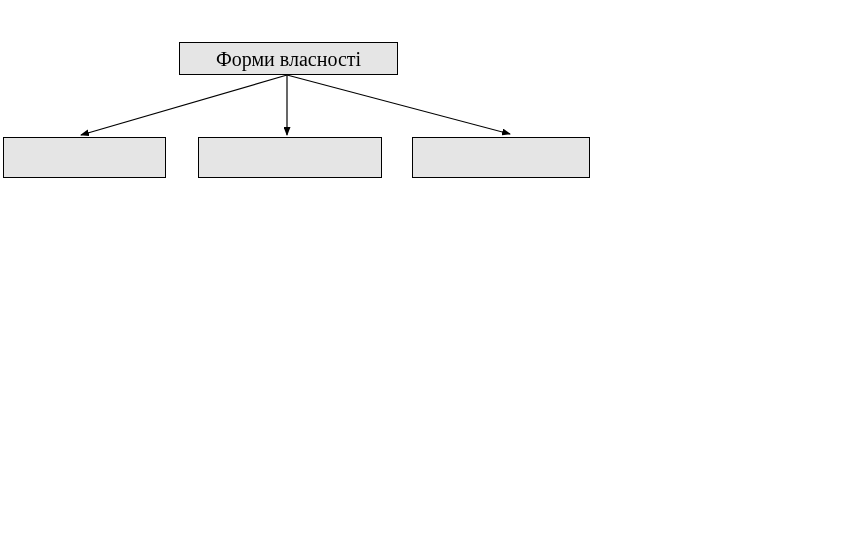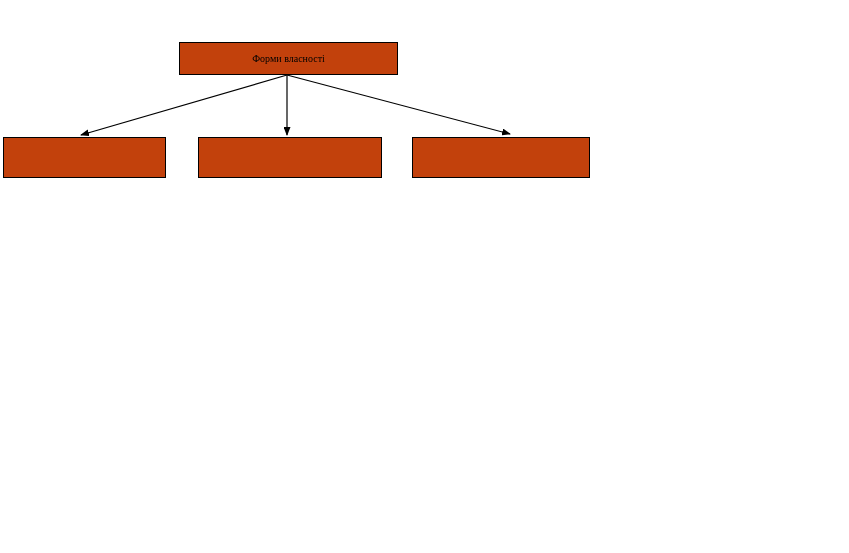--- a/index.html
+++ b/index.html
@@ -20,26 +20,26 @@
     left: 0;
     top: 0;
     width: 849px;
     height: 553px;
     pointer-events: none;
   }
   .node-box {
     position: absolute;
     box-sizing: border-box;
     border: 1.5px solid #000000;
-    background: #c2410c;
+    background: #e5e5e5;
     display: flex;
     align-items: center;
     justify-content: center;
     color: #000000;
-    font-size: 10px;
+    font-size: 20px;
     line-height: 1.2;
     text-align: center;
   }
   .root-box {
     left: 179px;
     top: 42px;
     width: 219px;
     height: 33px;
   }
   .child-box-1 {

